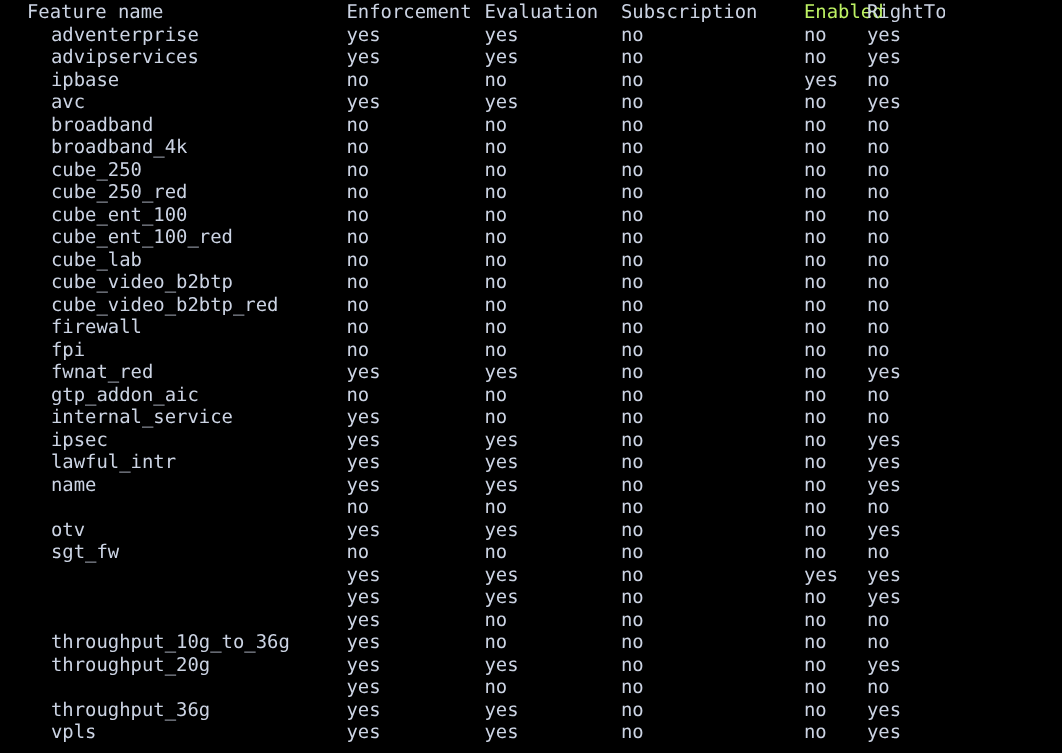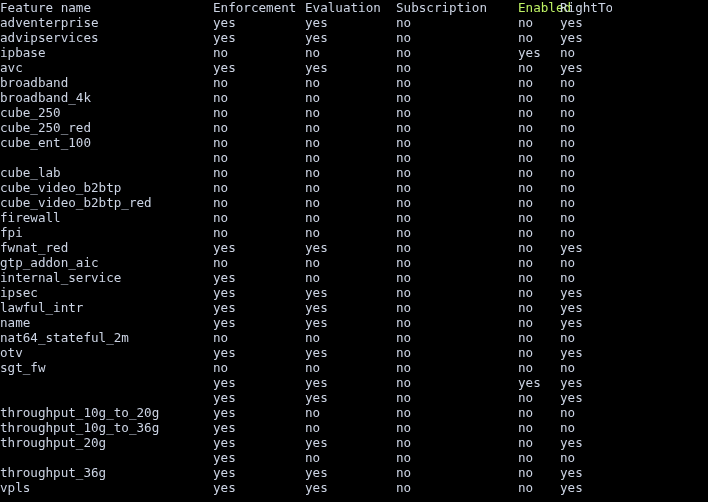--- a/index.html
+++ b/index.html
@@ -16,20 +16,21 @@
   #terminal {
     position: relative;
     width: 612px;
     height: 502px;
     background: #000000;
     color: #ccd4e4;
     font-family: "DejaVu Sans Mono", "Liberation Mono", monospace;
     font-size: 12.6px;
     line-height: 15px;
     overflow: hidden;
+    padding-left: 18px;
   }
   .row {
     display: block;
     height: 15px;
     line-height: 15px;
     white-space: pre;
     position: relative;
   }
   .cell {
     position: absolute;
@@ -40,21 +41,21 @@
   .c-feature      { left: 0px;   }
   .c-enforcement  { left: 213px; }
   .c-evaluation   { left: 305px; }
   .c-subscription { left: 396px; }
   .c-enabled      { left: 518px; }
   .c-righttouse   { left: 560px; }
 
   .hdr { color: #ccd4e4; }
   .hdr-enabled { color: #bef264; }
   .val { color: #ccd4e4; }
-  .name { color: #ccd4e4; }
+  .name { color: #ccd4e4; margin-left: 16px; }
 </style>
 </head>
 <body>
 
 <div id="terminal">
 
   <div class="row">
     <span class="cell c-feature hdr">Feature name</span>
     <span class="cell c-enforcement hdr">Enforcement</span>
     <span class="cell c-evaluation hdr">Evaluation</span>
@@ -66,38 +67,38 @@
   <div id="rows-container">
       <div class="row"><span class="cell c-feature name">adventerprise</span><span class="cell c-enforcement val">yes</span><span class="cell c-evaluation val">yes</span><span class="cell c-subscription val">no</span><span class="cell c-enabled val">no</span><span class="cell c-righttouse val">yes</span></div>
       <div class="row"><span class="cell c-feature name">advipservices</span><span class="cell c-enforcement val">yes</span><span class="cell c-evaluation val">yes</span><span class="cell c-subscription val">no</span><span class="cell c-enabled val">no</span><span class="cell c-righttouse val">yes</span></div>
       <div class="row"><span class="cell c-feature name">ipbase</span><span class="cell c-enforcement val">no</span><span class="cell c-evaluation val">no</span><span class="cell c-subscription val">no</span><span class="cell c-enabled val">yes</span><span class="cell c-righttouse val">no</span></div>
       <div class="row"><span class="cell c-feature name">avc</span><span class="cell c-enforcement val">yes</span><span class="cell c-evaluation val">yes</span><span class="cell c-subscription val">no</span><span class="cell c-enabled val">no</span><span class="cell c-righttouse val">yes</span></div>
       <div class="row"><span class="cell c-feature name">broadband</span><span class="cell c-enforcement val">no</span><span class="cell c-evaluation val">no</span><span class="cell c-subscription val">no</span><span class="cell c-enabled val">no</span><span class="cell c-righttouse val">no</span></div>
       <div class="row"><span class="cell c-feature name">broadband_4k</span><span class="cell c-enforcement val">no</span><span class="cell c-evaluation val">no</span><span class="cell c-subscription val">no</span><span class="cell c-enabled val">no</span><span class="cell c-righttouse val">no</span></div>
       <div class="row"><span class="cell c-feature name">cube_250</span><span class="cell c-enforcement val">no</span><span class="cell c-evaluation val">no</span><span class="cell c-subscription val">no</span><span class="cell c-enabled val">no</span><span class="cell c-righttouse val">no</span></div>
       <div class="row"><span class="cell c-feature name">cube_250_red</span><span class="cell c-enforcement val">no</span><span class="cell c-evaluation val">no</span><span class="cell c-subscription val">no</span><span class="cell c-enabled val">no</span><span class="cell c-righttouse val">no</span></div>
       <div class="row"><span class="cell c-feature name">cube_ent_100</span><span class="cell c-enforcement val">no</span><span class="cell c-evaluation val">no</span><span class="cell c-subscription val">no</span><span class="cell c-enabled val">no</span><span class="cell c-righttouse val">no</span></div>
-      <div class="row"><span class="cell c-enforcement val">no</span><span class="cell c-evaluation val">no</span><span class="cell c-subscription val">no</span><span class="cell c-enabled val">no</span><span class="cell c-righttouse val">no</span></div>
+      <div class="row"><span class="cell c-feature name">cube_ent_100_red</span><span class="cell c-enforcement val">no</span><span class="cell c-evaluation val">no</span><span class="cell c-subscription val">no</span><span class="cell c-enabled val">no</span><span class="cell c-righttouse val">no</span></div>
       <div class="row"><span class="cell c-feature name">cube_lab</span><span class="cell c-enforcement val">no</span><span class="cell c-evaluation val">no</span><span class="cell c-subscription val">no</span><span class="cell c-enabled val">no</span><span class="cell c-righttouse val">no</span></div>
       <div class="row"><span class="cell c-feature name">cube_video_b2btp</span><span class="cell c-enforcement val">no</span><span class="cell c-evaluation val">no</span><span class="cell c-subscription val">no</span><span class="cell c-enabled val">no</span><span class="cell c-righttouse val">no</span></div>
       <div class="row"><span class="cell c-feature name">cube_video_b2btp_red</span><span class="cell c-enforcement val">no</span><span class="cell c-evaluation val">no</span><span class="cell c-subscription val">no</span><span class="cell c-enabled val">no</span><span class="cell c-righttouse val">no</span></div>
       <div class="row"><span class="cell c-feature name">firewall</span><span class="cell c-enforcement val">no</span><span class="cell c-evaluation val">no</span><span class="cell c-subscription val">no</span><span class="cell c-enabled val">no</span><span class="cell c-righttouse val">no</span></div>
       <div class="row"><span class="cell c-feature name">fpi</span><span class="cell c-enforcement val">no</span><span class="cell c-evaluation val">no</span><span class="cell c-subscription val">no</span><span class="cell c-enabled val">no</span><span class="cell c-righttouse val">no</span></div>
       <div class="row"><span class="cell c-feature name">fwnat_red</span><span class="cell c-enforcement val">yes</span><span class="cell c-evaluation val">yes</span><span class="cell c-subscription val">no</span><span class="cell c-enabled val">no</span><span class="cell c-righttouse val">yes</span></div>
       <div class="row"><span class="cell c-feature name">gtp_addon_aic</span><span class="cell c-enforcement val">no</span><span class="cell c-evaluation val">no</span><span class="cell c-subscription val">no</span><span class="cell c-enabled val">no</span><span class="cell c-righttouse val">no</span></div>
       <div class="row"><span class="cell c-feature name">internal_service</span><span class="cell c-enforcement val">yes</span><span class="cell c-evaluation val">no</span><span class="cell c-subscription val">no</span><span class="cell c-enabled val">no</span><span class="cell c-righttouse val">no</span></div>
       <div class="row"><span class="cell c-feature name">ipsec</span><span class="cell c-enforcement val">yes</span><span class="cell c-evaluation val">yes</span><span class="cell c-subscription val">no</span><span class="cell c-enabled val">no</span><span class="cell c-righttouse val">yes</span></div>
       <div class="row"><span class="cell c-feature name">lawful_intr</span><span class="cell c-enforcement val">yes</span><span class="cell c-evaluation val">yes</span><span class="cell c-subscription val">no</span><span class="cell c-enabled val">no</span><span class="cell c-righttouse val">yes</span></div>
       <div class="row"><span class="cell c-feature name">name</span><span class="cell c-enforcement val">yes</span><span class="cell c-evaluation val">yes</span><span class="cell c-subscription val">no</span><span class="cell c-enabled val">no</span><span class="cell c-righttouse val">yes</span></div>
-      <div class="row"><span class="cell c-feature name">nat64_stateful_2m</span><span class="cell c-enforcement val">no</span><span class="cell c-evaluation val">no</span><span class="cell c-subscription val">no</span><span class="cell c-enabled val">no</span><span class="cell c-righttouse val">no</span></div>
+      <div class="row"><span class="cell c-enforcement val">no</span><span class="cell c-evaluation val">no</span><span class="cell c-subscription val">no</span><span class="cell c-enabled val">no</span><span class="cell c-righttouse val">no</span></div>
       <div class="row"><span class="cell c-feature name">otv</span><span class="cell c-enforcement val">yes</span><span class="cell c-evaluation val">yes</span><span class="cell c-subscription val">no</span><span class="cell c-enabled val">no</span><span class="cell c-righttouse val">yes</span></div>
       <div class="row"><span class="cell c-feature name">sgt_fw</span><span class="cell c-enforcement val">no</span><span class="cell c-evaluation val">no</span><span class="cell c-subscription val">no</span><span class="cell c-enabled val">no</span><span class="cell c-righttouse val">no</span></div>
       <div class="row"><span class="cell c-enforcement val">yes</span><span class="cell c-evaluation val">yes</span><span class="cell c-subscription val">no</span><span class="cell c-enabled val">yes</span><span class="cell c-righttouse val">yes</span></div>
       <div class="row"><span class="cell c-enforcement val">yes</span><span class="cell c-evaluation val">yes</span><span class="cell c-subscription val">no</span><span class="cell c-enabled val">no</span><span class="cell c-righttouse val">yes</span></div>
-      <div class="row"><span class="cell c-feature name">throughput_10g_to_20g</span><span class="cell c-enforcement val">yes</span><span class="cell c-evaluation val">no</span><span class="cell c-subscription val">no</span><span class="cell c-enabled val">no</span><span class="cell c-righttouse val">no</span></div>
+      <div class="row"><span class="cell c-enforcement val">yes</span><span class="cell c-evaluation val">no</span><span class="cell c-subscription val">no</span><span class="cell c-enabled val">no</span><span class="cell c-righttouse val">no</span></div>
       <div class="row"><span class="cell c-feature name">throughput_10g_to_36g</span><span class="cell c-enforcement val">yes</span><span class="cell c-evaluation val">no</span><span class="cell c-subscription val">no</span><span class="cell c-enabled val">no</span><span class="cell c-righttouse val">no</span></div>
       <div class="row"><span class="cell c-feature name">throughput_20g</span><span class="cell c-enforcement val">yes</span><span class="cell c-evaluation val">yes</span><span class="cell c-subscription val">no</span><span class="cell c-enabled val">no</span><span class="cell c-righttouse val">yes</span></div>
       <div class="row"><span class="cell c-enforcement val">yes</span><span class="cell c-evaluation val">no</span><span class="cell c-subscription val">no</span><span class="cell c-enabled val">no</span><span class="cell c-righttouse val">no</span></div>
       <div class="row"><span class="cell c-feature name">throughput_36g</span><span class="cell c-enforcement val">yes</span><span class="cell c-evaluation val">yes</span><span class="cell c-subscription val">no</span><span class="cell c-enabled val">no</span><span class="cell c-righttouse val">yes</span></div>
       <div class="row"><span class="cell c-feature name">vpls</span><span class="cell c-enforcement val">yes</span><span class="cell c-evaluation val">yes</span><span class="cell c-subscription val">no</span><span class="cell c-enabled val">no</span><span class="cell c-righttouse val">yes</span></div>
     </div>
 
 </div>
 
 </body></html>

